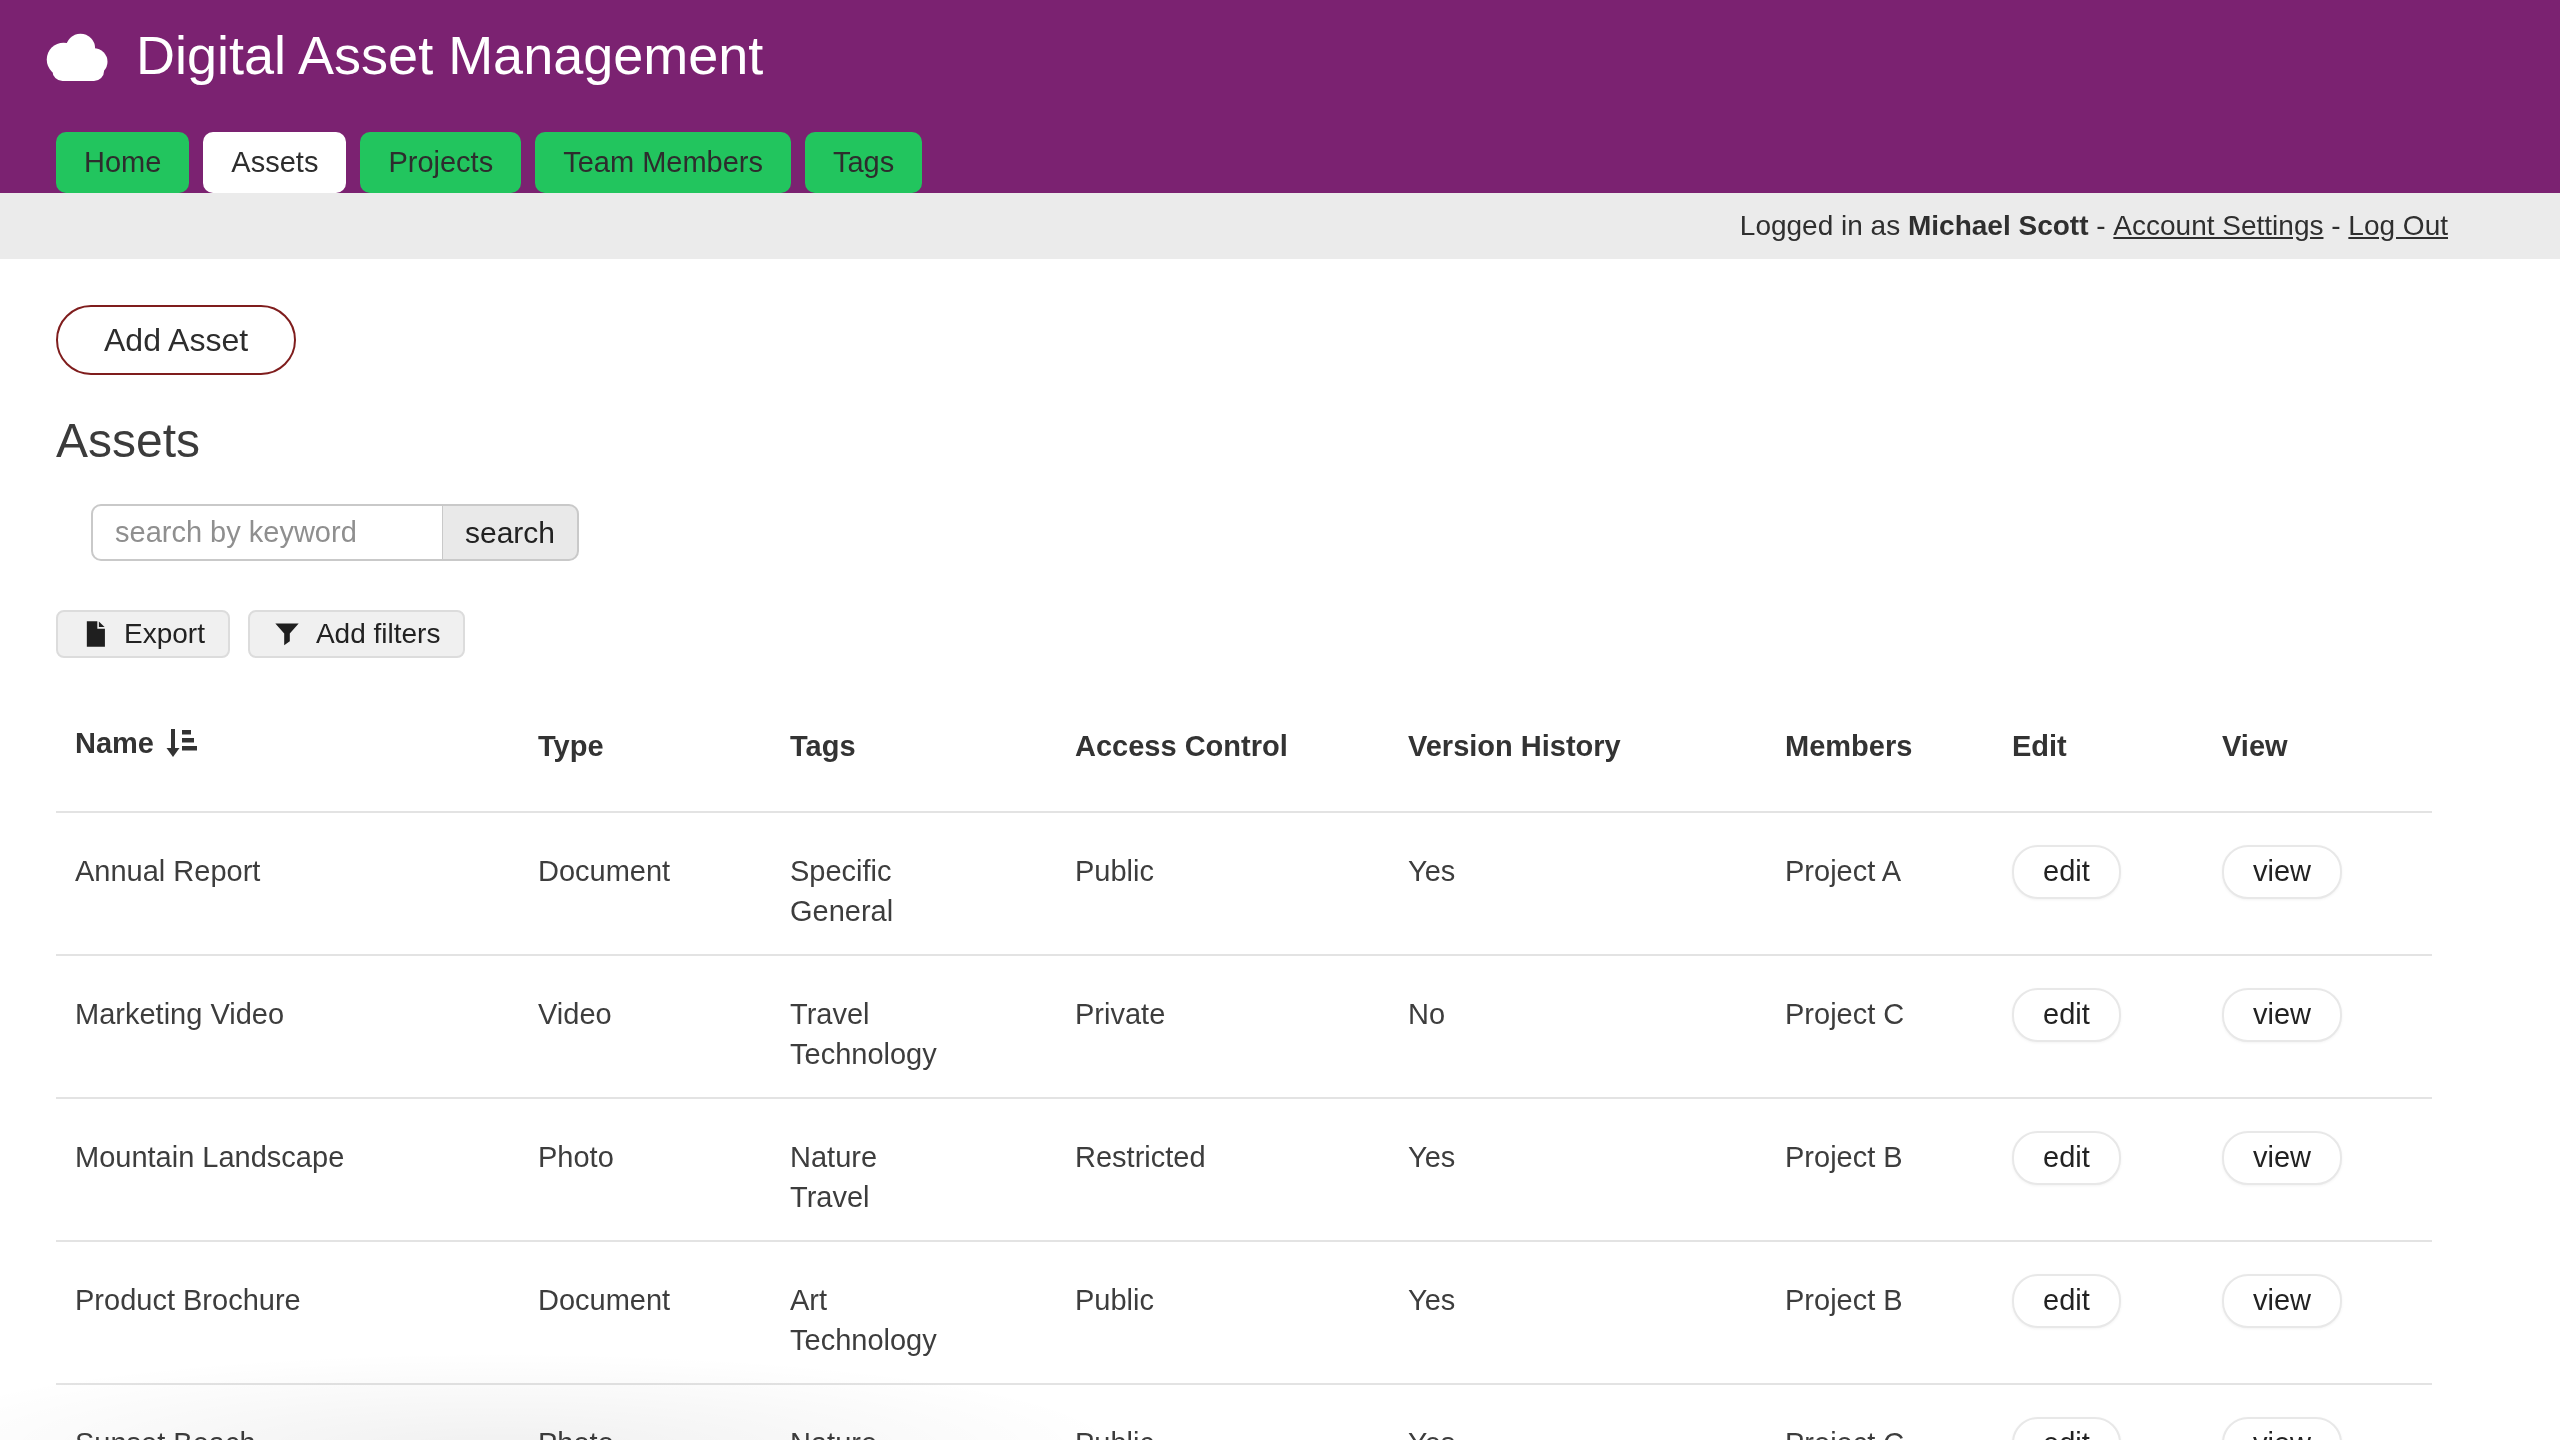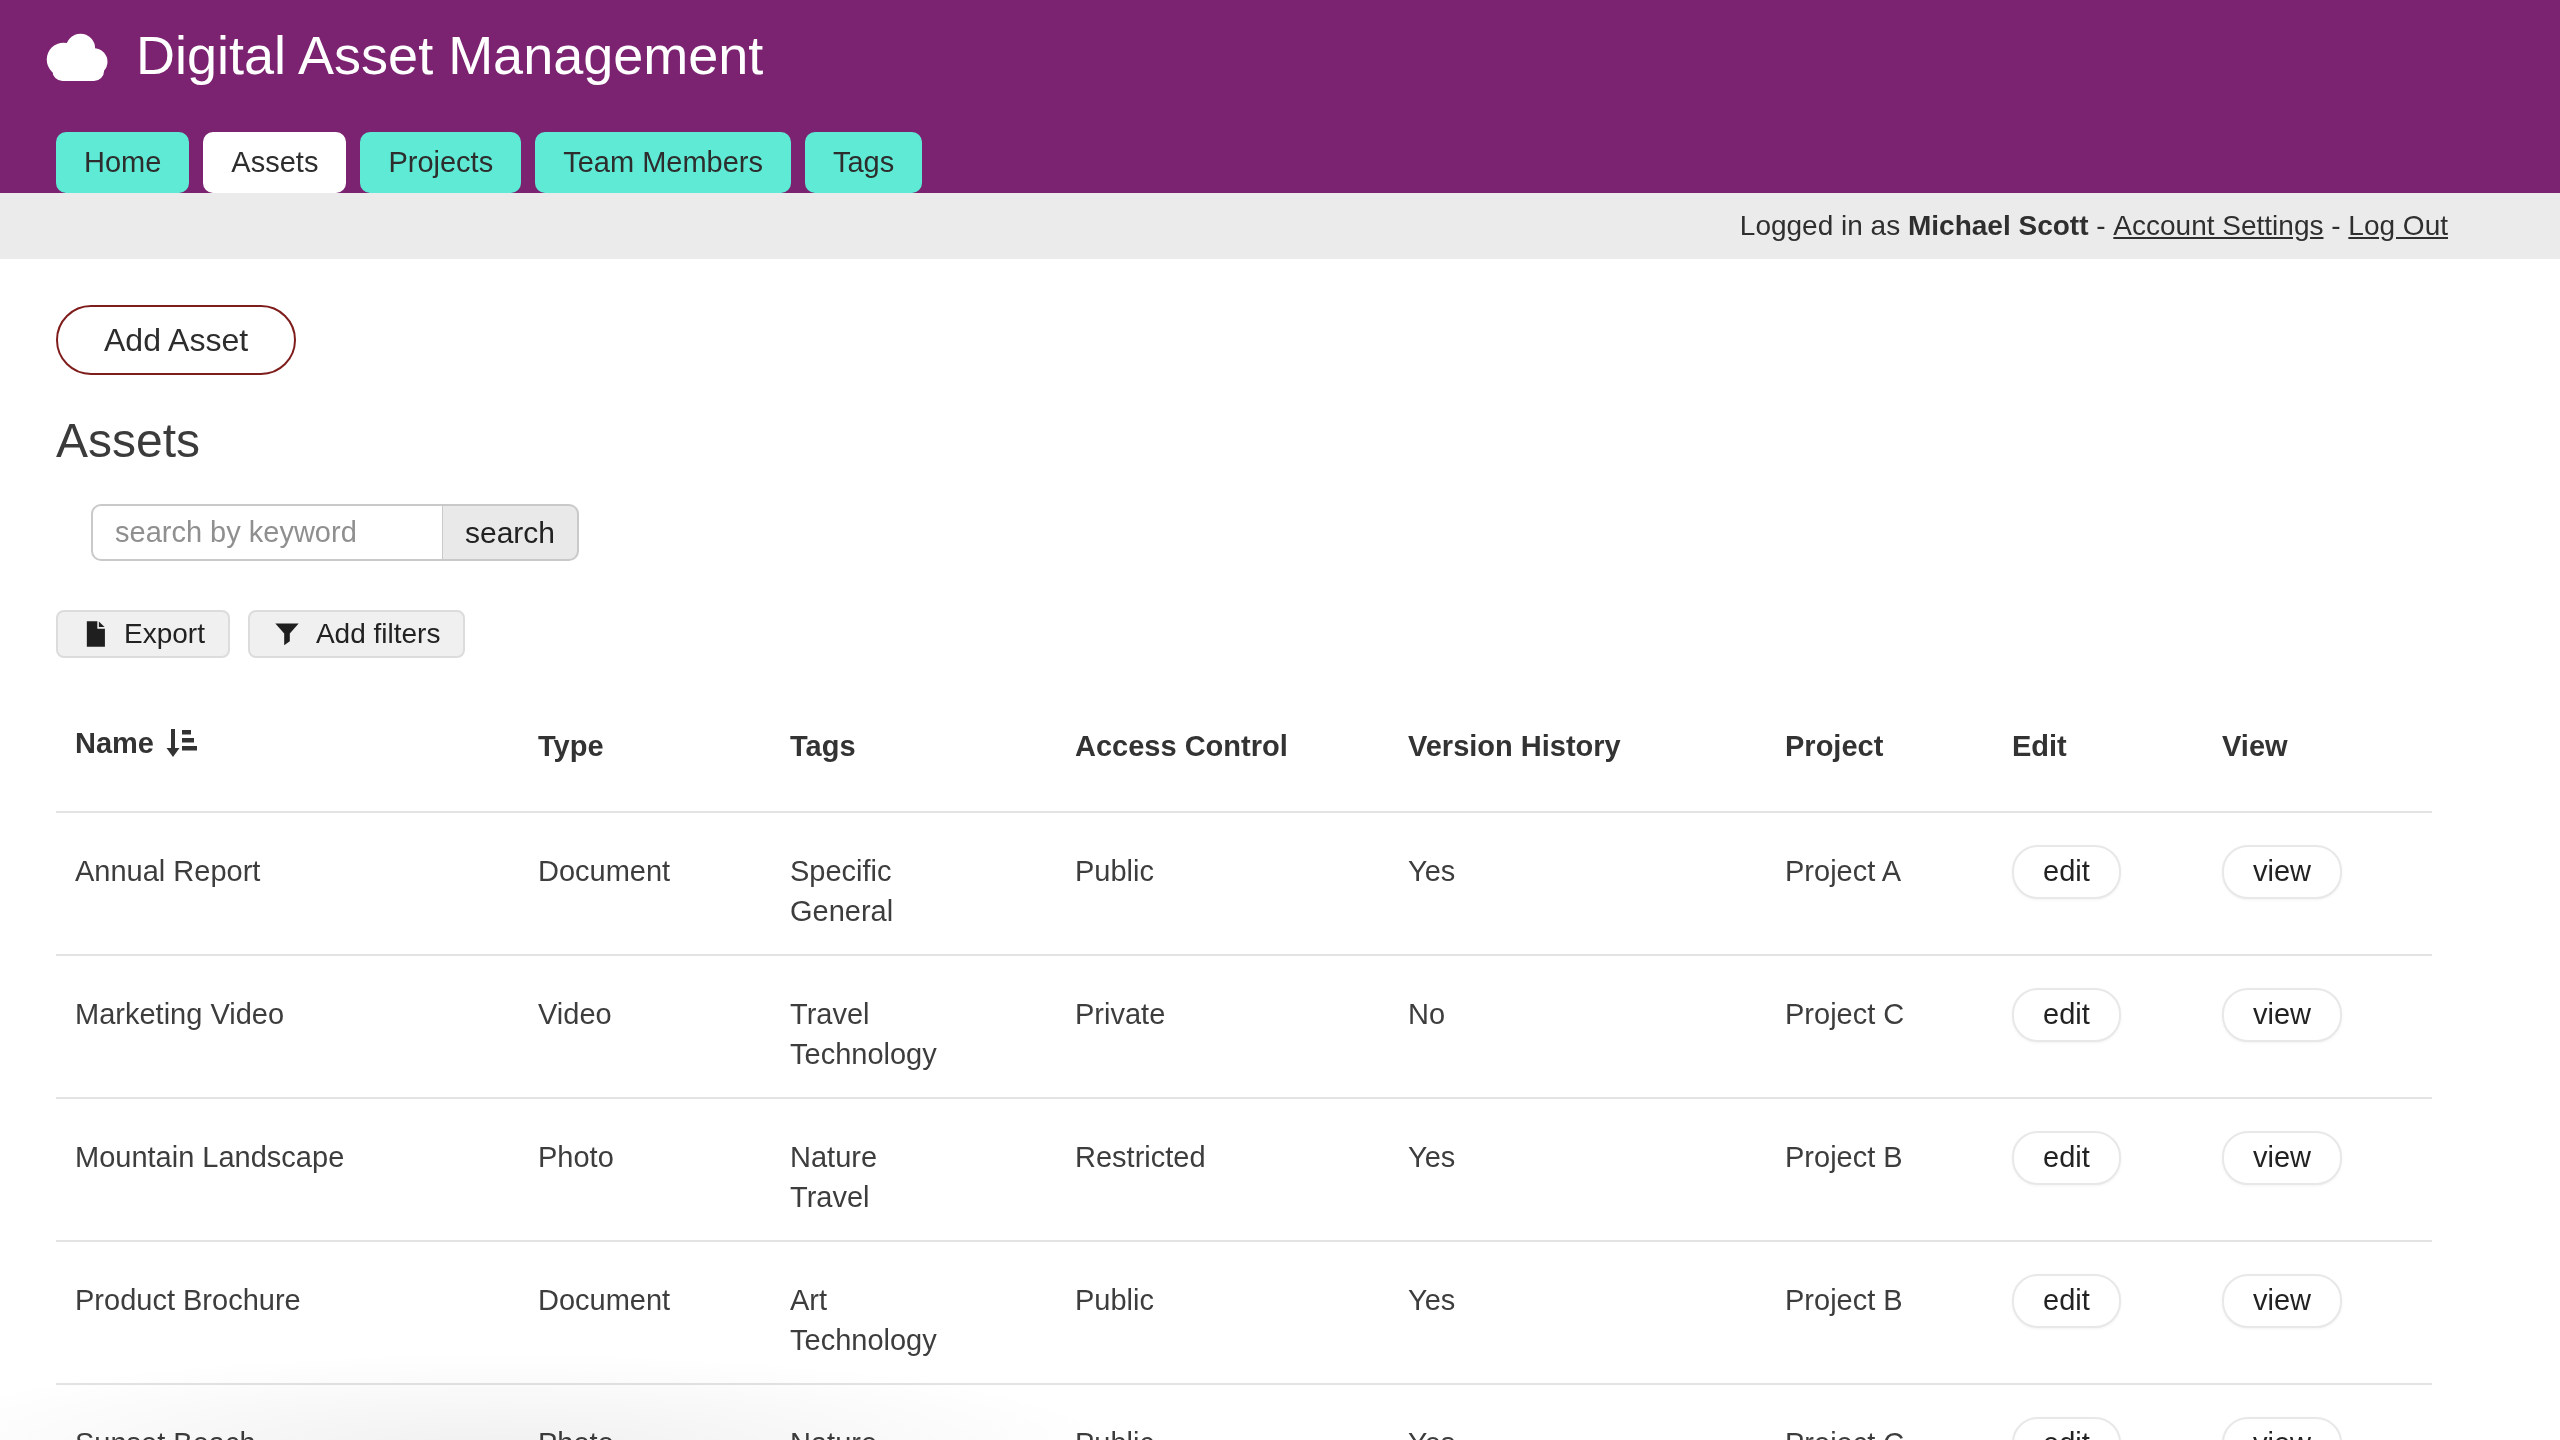--- a/index.html
+++ b/index.html
@@ -12,21 +12,21 @@
   }
 
   
   .app-header { background:#7B2271; height:193px; position:relative; }
   .brand { display:flex; align-items:center; gap:24px; padding:20px 0 0 40px; }
   .cloud-icon svg { width:72px; height:54px; display:block; }
   .app-title { color:#ffffff; font-size:54px; font-weight:400; margin:0; line-height:70px; }
 
   .tabs { position:absolute; left:56px; bottom:0; display:flex; gap:14px; }
   .tab {
-    display:block; background:#5eead4; color:#2d2d2d; text-decoration:none;
+    display:block; background:#22c55e; color:#2d2d2d; text-decoration:none;
     height:61px; line-height:61px; padding:0 28px; font-size:29px;
     border-radius:10px;
   }
   .tab.active { background:#ffffff; }
 
   
   .user-bar {
     background:#EBEBEB; height:66px; display:flex; align-items:center;
     justify-content:flex-end; padding-right:112px; font-size:28px; color:#2f2f2f;
     white-space:pre;
@@ -167,21 +167,21 @@
             <polygon points="2.5,22 15.5,22 9,31"></polygon>
             <rect x="18" y="4" width="9" height="4.5"></rect>
             <rect x="18" y="12" width="12" height="4.5"></rect>
             <rect x="18" y="20" width="15" height="4.5"></rect>
           </svg></span>
         </th>
         <th>Type</th>
         <th>Tags</th>
         <th>Access Control</th>
         <th>Version History</th>
-        <th>Project</th>
+        <th>Members</th>
         <th>Edit</th>
         <th>View</th>
       </tr>
     </thead>
     <tbody>
       <tr>
         <td class="c-name">Annual Report</td>
         <td>Document</td>
         <td>
           <div class="tag-line">Specific</div>

